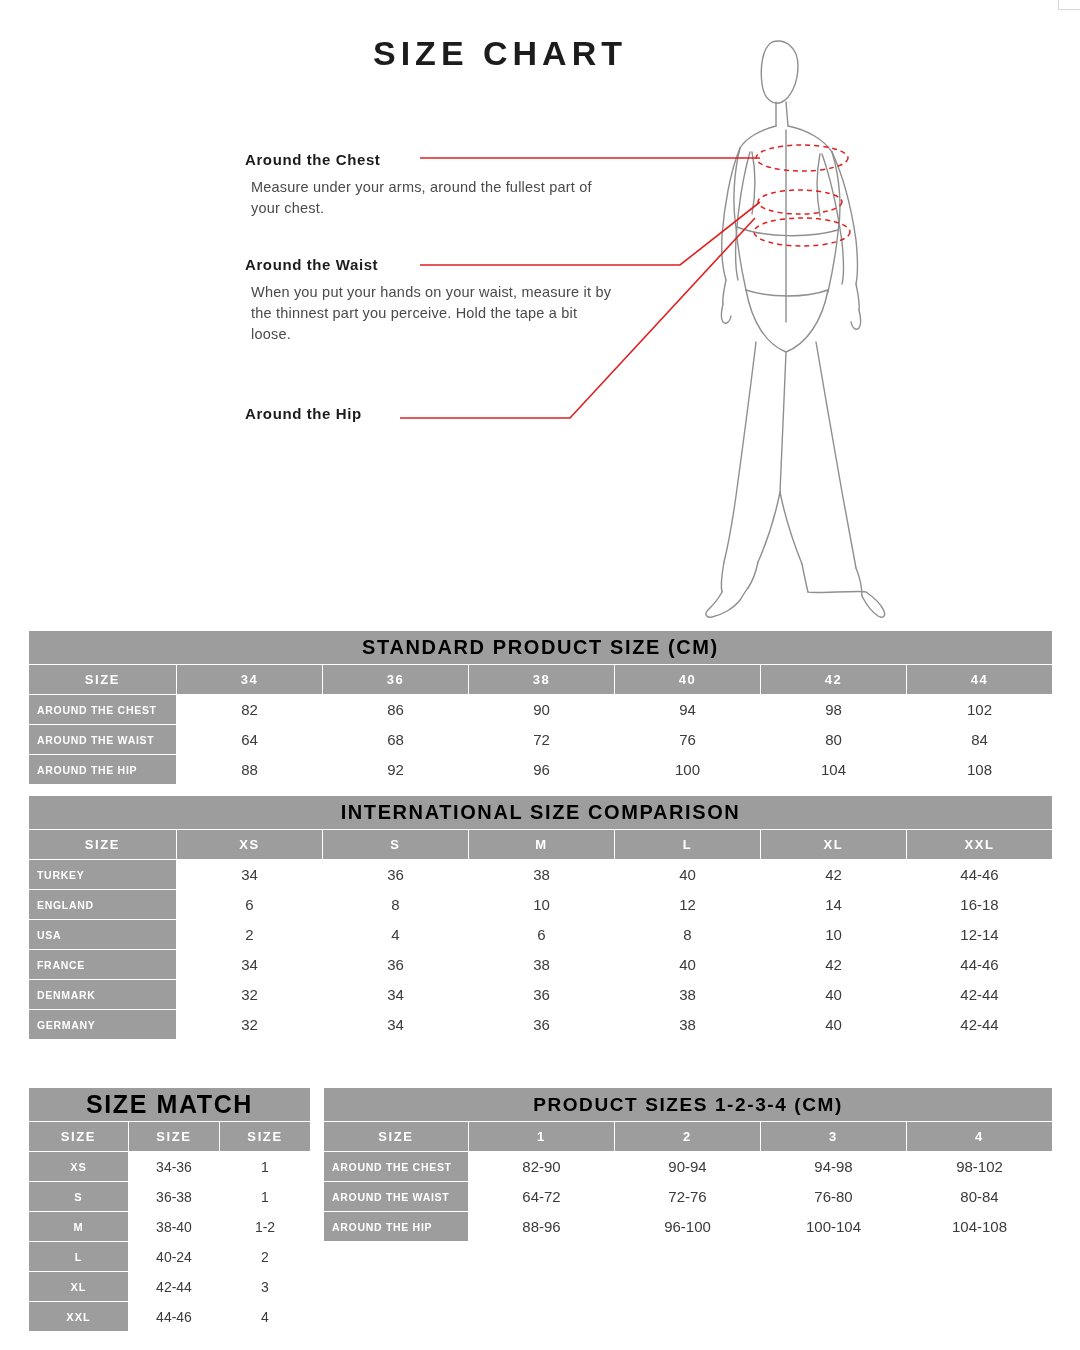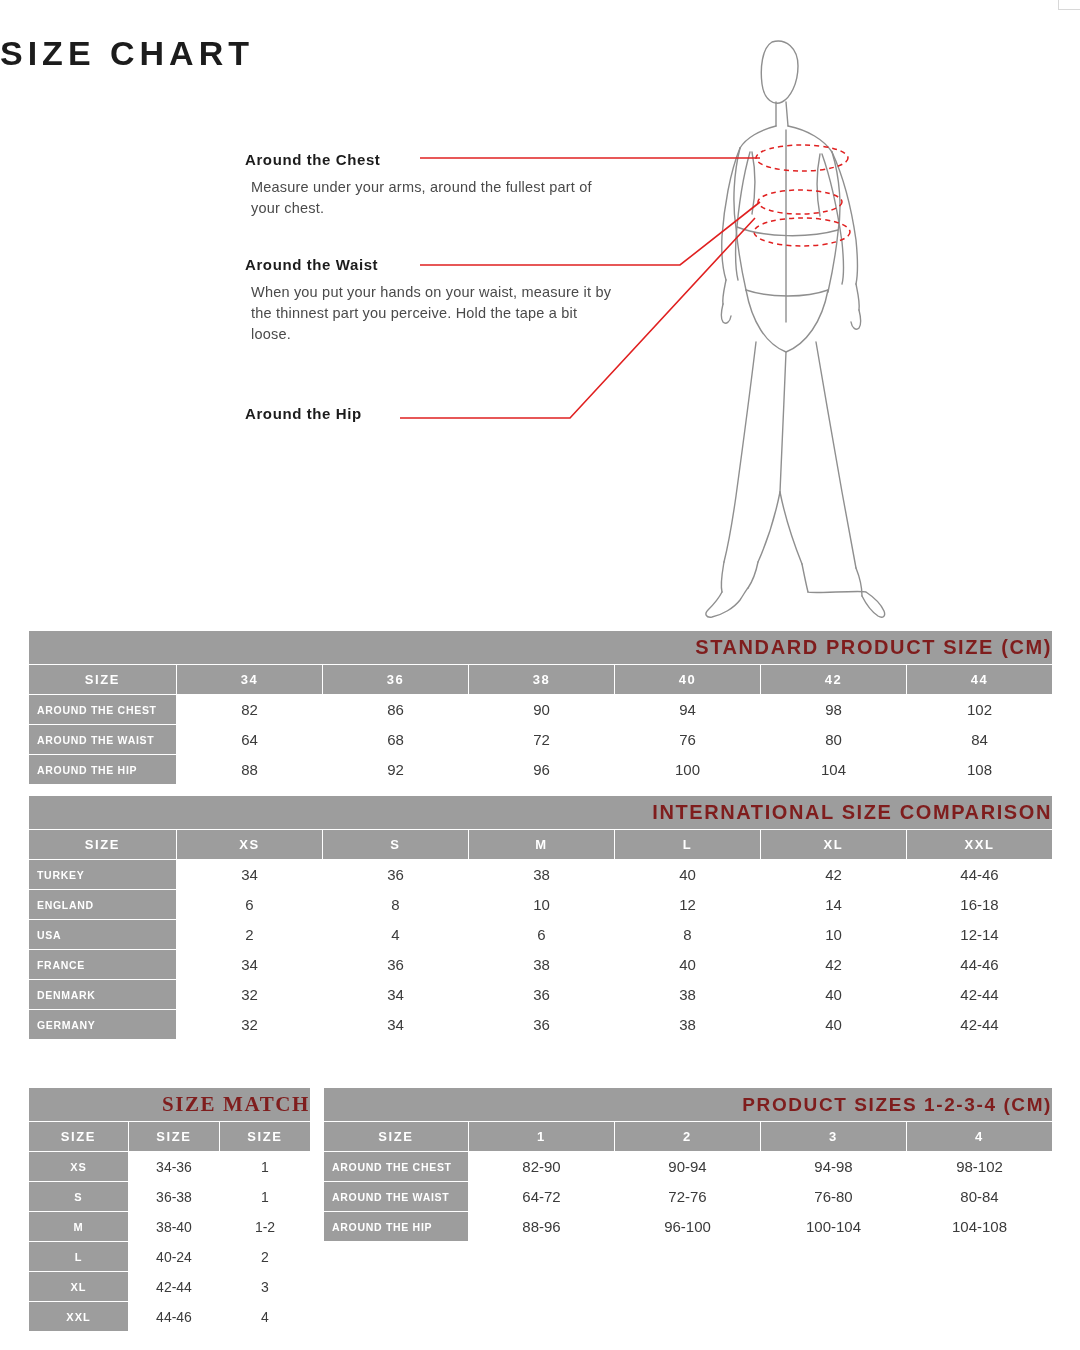--- a/index.html
+++ b/index.html
@@ -13,20 +13,21 @@
     font-family: "Liberation Sans", sans-serif;
     color: #3b3b3b;
     overflow: hidden;
   }
 
   
   .page-title {
     position: absolute;
     left: 0; top: 34px;
     width: 1000px;
+    text-align: center;
     font-size: 34px;
     font-weight: bold;
     letter-spacing: 5px;
     color: #1c1c1c;
   }
 
   
   .top-area {
     position: absolute;
     left: 0; top: 0; width: 1080px; height: 625px;
@@ -73,26 +74,25 @@
     font-size: 14px;
   }
   .tbl td, .tbl th {
     border: 1px solid #ffffff;
     padding: 0;
     text-align: center;
     font-weight: normal;
   }
   .tbl .banner {
     background: #9d9d9d;
-    color: #7f1d1d;
+    color: #000000;
     font-size: 20px;
     font-weight: bold;
     letter-spacing: 1.6px;
     height: 34px;
-    text-align: right;
   }
   .tbl .colhead {
     background: #9d9d9d;
     color: #ffffff;
     font-size: 13px;
     font-weight: bold;
     letter-spacing: 1.6px;
     height: 30px;
     margin-top: 43px;
   }
@@ -116,21 +116,21 @@
   #tbl-standard { left: 28px; top: 630px; width: 1024px; }
   #tbl-intl     { left: 28px; top: 795px; width: 1024px; }
   #tbl-match    { left: 28px; top: 1087px; width: 282px; }
   #tbl-psizes   { left: 323px; top: 1087px; width: 729px; }
 
   #tbl-match .cell { font-size: 14px; }
   #tbl-match .rowhead {
     text-align: center; padding-left: 0;
     font-size: 11px; letter-spacing: 1px;
   }
-  #tbl-match .banner { font-size: 21px; font-family: Liberation Serif, serif; }
+  #tbl-match .banner { font-size: 25px; }
   #tbl-psizes .banner { font-size: 19px; }
   #tbl-psizes .rowhead { font-size: 10.5px; }
 
   .corner-mark {
     position: absolute;
     right: 0; top: 0;
     width: 22px; height: 10px;
     border-left: 1px solid #d8d8d8;
     border-bottom: 1px solid #d8d8d8;
   }

